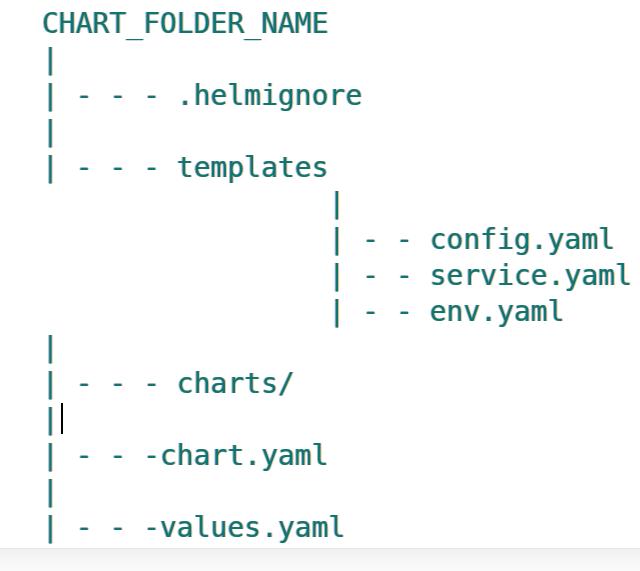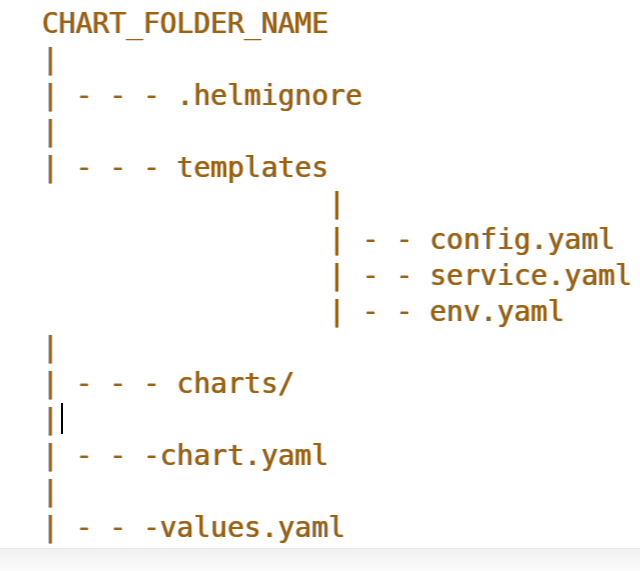--- a/index.html
+++ b/index.html
@@ -21,21 +21,21 @@
     height: 549px;
     background: #ffffff;
   }
   .tree {
     position: absolute;
     left: 42px;
     top: 6px;
     font-family: "DejaVu Sans Mono", "Liberation Mono", monospace;
     font-size: 28px;
     line-height: 36px;
-    color: #a16207;
+    color: #0f766e;
     white-space: pre;
   }
   .tree-line {
     height: 36px;
     white-space: pre;
   }
   
   .tree-line .txt {
     text-shadow: -1px 0 rgba(45, 95, 185, 0.45), 1px 0 rgba(200, 120, 30, 0.45);
   }

